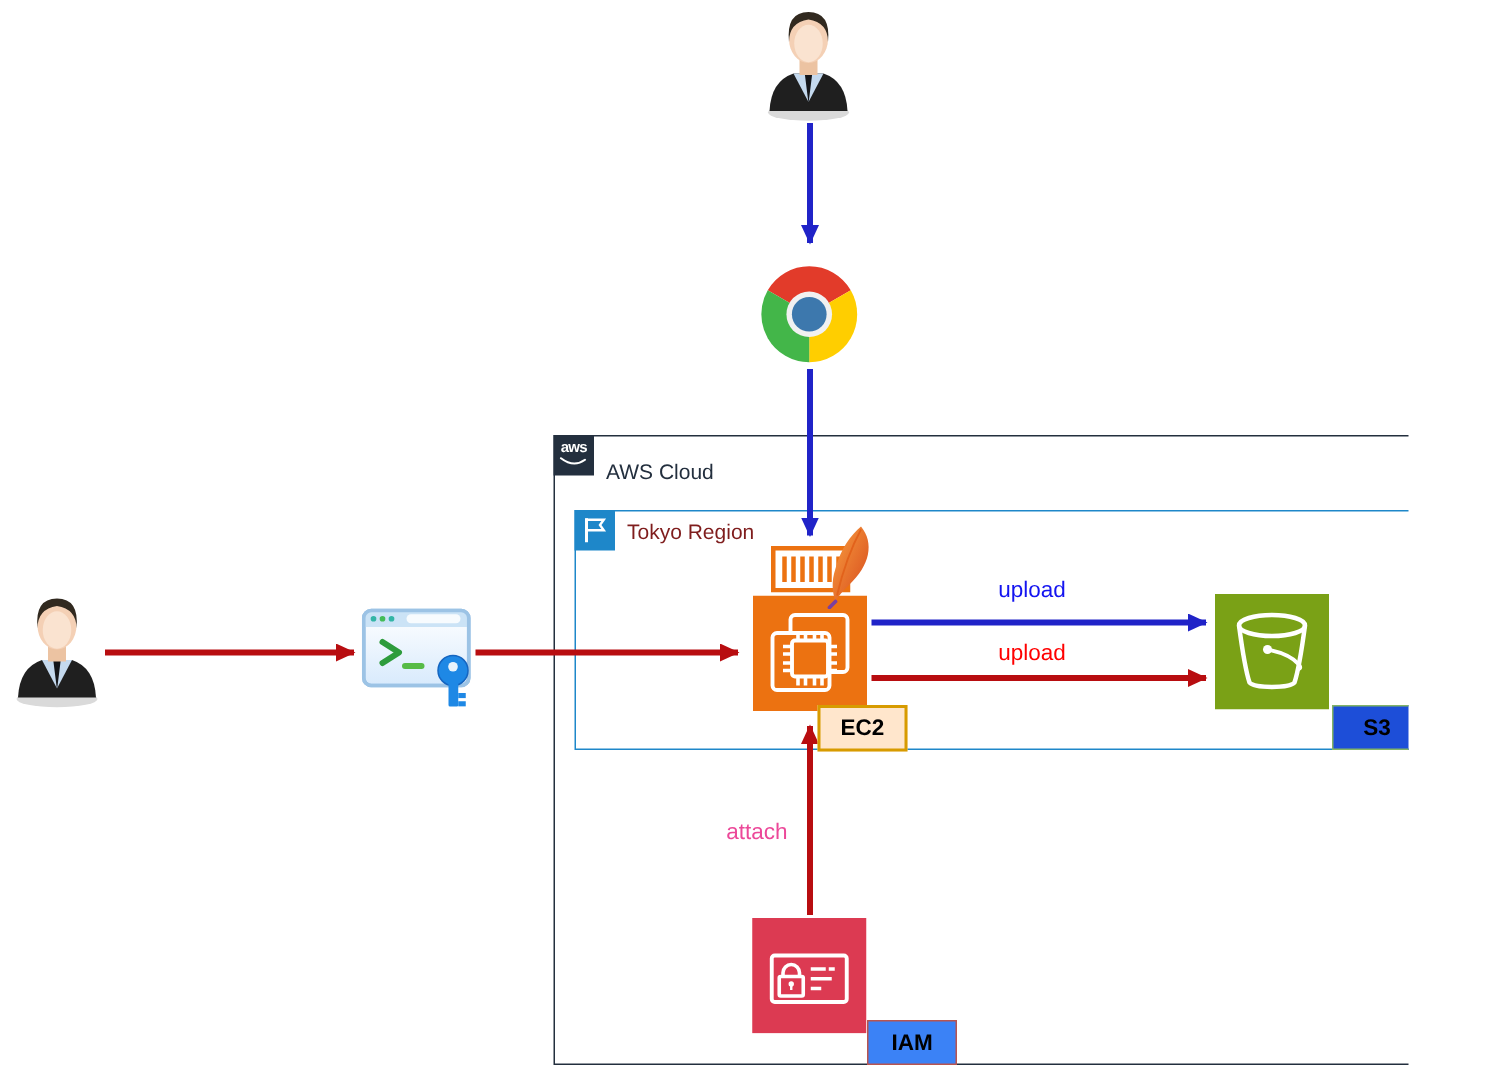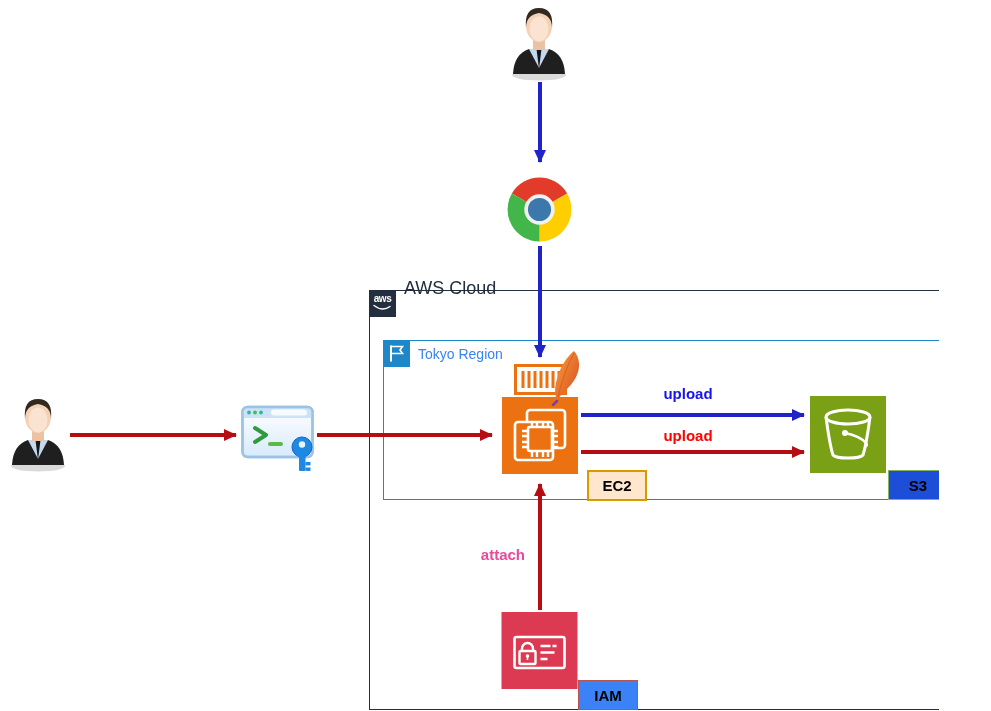--- a/index.html
+++ b/index.html
@@ -3,41 +3,41 @@
 <meta charset="utf-8">
 <style>
   html,body{margin:0;padding:0;background:#fff;}
   .canvas{position:relative;width:939px;height:711px;background:#ffffff;
           font-family:"Liberation Sans",sans-serif;overflow:hidden;}
   .abs{position:absolute;}
   
   .aws-box{left:369px;top:290px;width:614px;height:420px;border:1.5px solid #232F3E;box-sizing:border-box;background:transparent;}
   .aws-logo{left:369px;top:290px;width:27px;height:27px;background:#232F3E;display:flex;flex-direction:column;align-items:center;justify-content:flex-start;}
   .aws-logo span{color:#fff;font-size:10px;font-weight:bold;line-height:11px;margin-top:3px;letter-spacing:-0.5px;}
-  .aws-title{left:404px;top:278px;font-size:18px;color:#232F3E;}
+  .aws-title{left:404px;top:306px;font-size:14px;color:#232F3E;}
   .region-box{left:383px;top:340px;width:592px;height:160px;border:1.5px solid #1E87C9;box-sizing:border-box;}
   .region-flag{left:383px;top:340px;width:27px;height:27px;background:#1E87C9;display:flex;align-items:center;justify-content:center;}
-  .region-title{left:418px;top:346px;font-size:14px;color:#3b82f6;}
+  .region-title{left:418px;top:346px;font-size:14px;color:#7f1d1d;}
   
   .top-person{left:506px;top:2px;width:66px;height:80px;}
   .left-person{left:5px;top:393px;width:66px;height:80px;}
   .chrome{left:503px;top:173px;width:73px;height:73px;}
   .webserver{left:514px;top:364px;width:53px;height:31px;}
   .feather{left:548px;top:350px;width:38px;height:56px;}
   .ec2{left:502px;top:397px;width:76px;height:77px;}
   .s3{left:810px;top:396px;width:76px;height:77px;}
   .iam{left:501px;top:612px;width:77px;height:77px;}
   .terminal{left:241px;top:404px;width:80px;height:70px;}
   
   .badge{display:flex;align-items:center;justify-content:center;font-weight:bold;font-size:15px;color:#000;box-sizing:border-box;}
-  .badge-ec2{left:587px;top:470px;width:60px;height:31px;background:#FFE6CC;border:2px solid #D79B00;}
+  .badge-ec2{left:545px;top:470px;width:60px;height:31px;background:#FFE6CC;border:2px solid #D79B00;}
   .badge-s3{left:888px;top:470px;width:60px;height:30px;background:#1d4ed8;border:1.5px solid #82B366;}
   .badge-iam{left:578px;top:680px;width:60px;height:30px;background:#3b82f6;border:1.5px solid #B85450;}
   
-  .edge-label{font-weight:bold;font-size:15px;}
+  .edge-label{font-weight:normal;font-size:15px;}
   .lbl-upload-blue{left:628px;top:385px;width:120px;text-align:center;color:#1414F0;}
   .lbl-upload-red{left:628px;top:427px;width:120px;text-align:center;color:#FF0000;}
   .lbl-attach{left:415px;top:546px;width:110px;text-align:right;color:#ec4899;}
   .arrows{left:0;top:0;width:991px;height:711px;pointer-events:none;}
   .arrow-blue{stroke:#2023C8;stroke-width:4;}
   .arrow-red{stroke:#B80D10;stroke-width:4;}
 </style>
 </head>
 <body>
 

